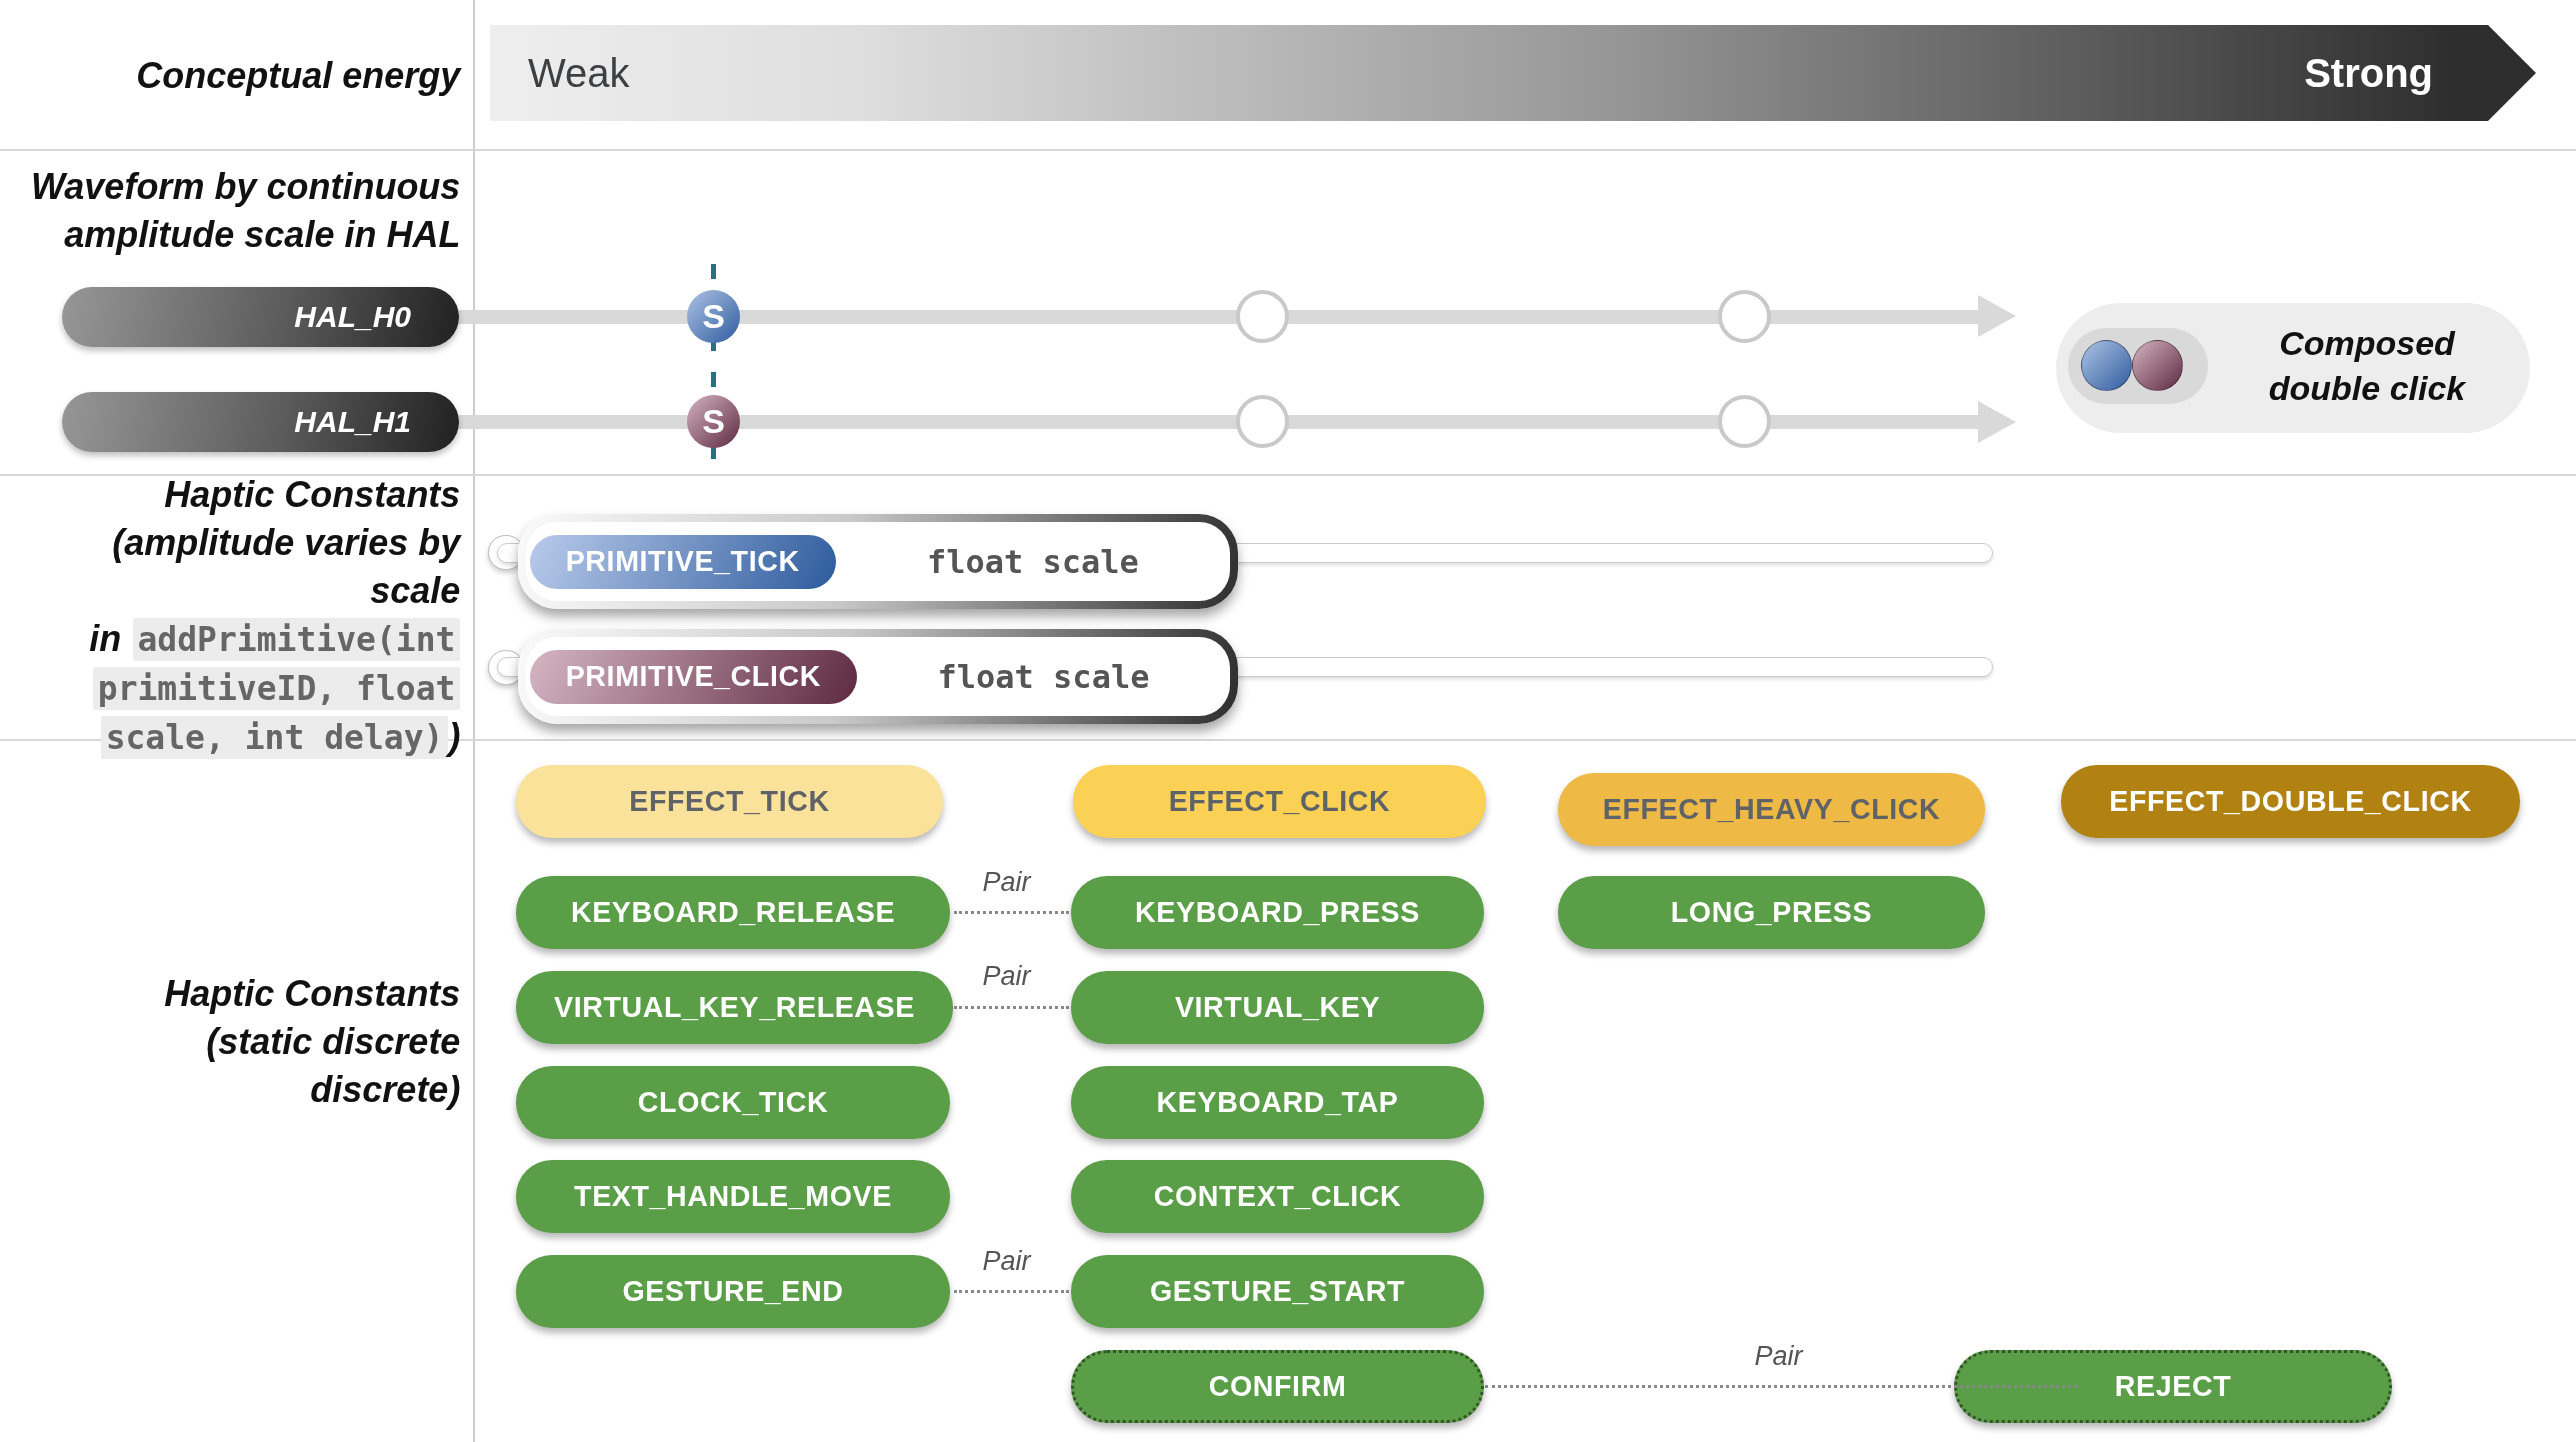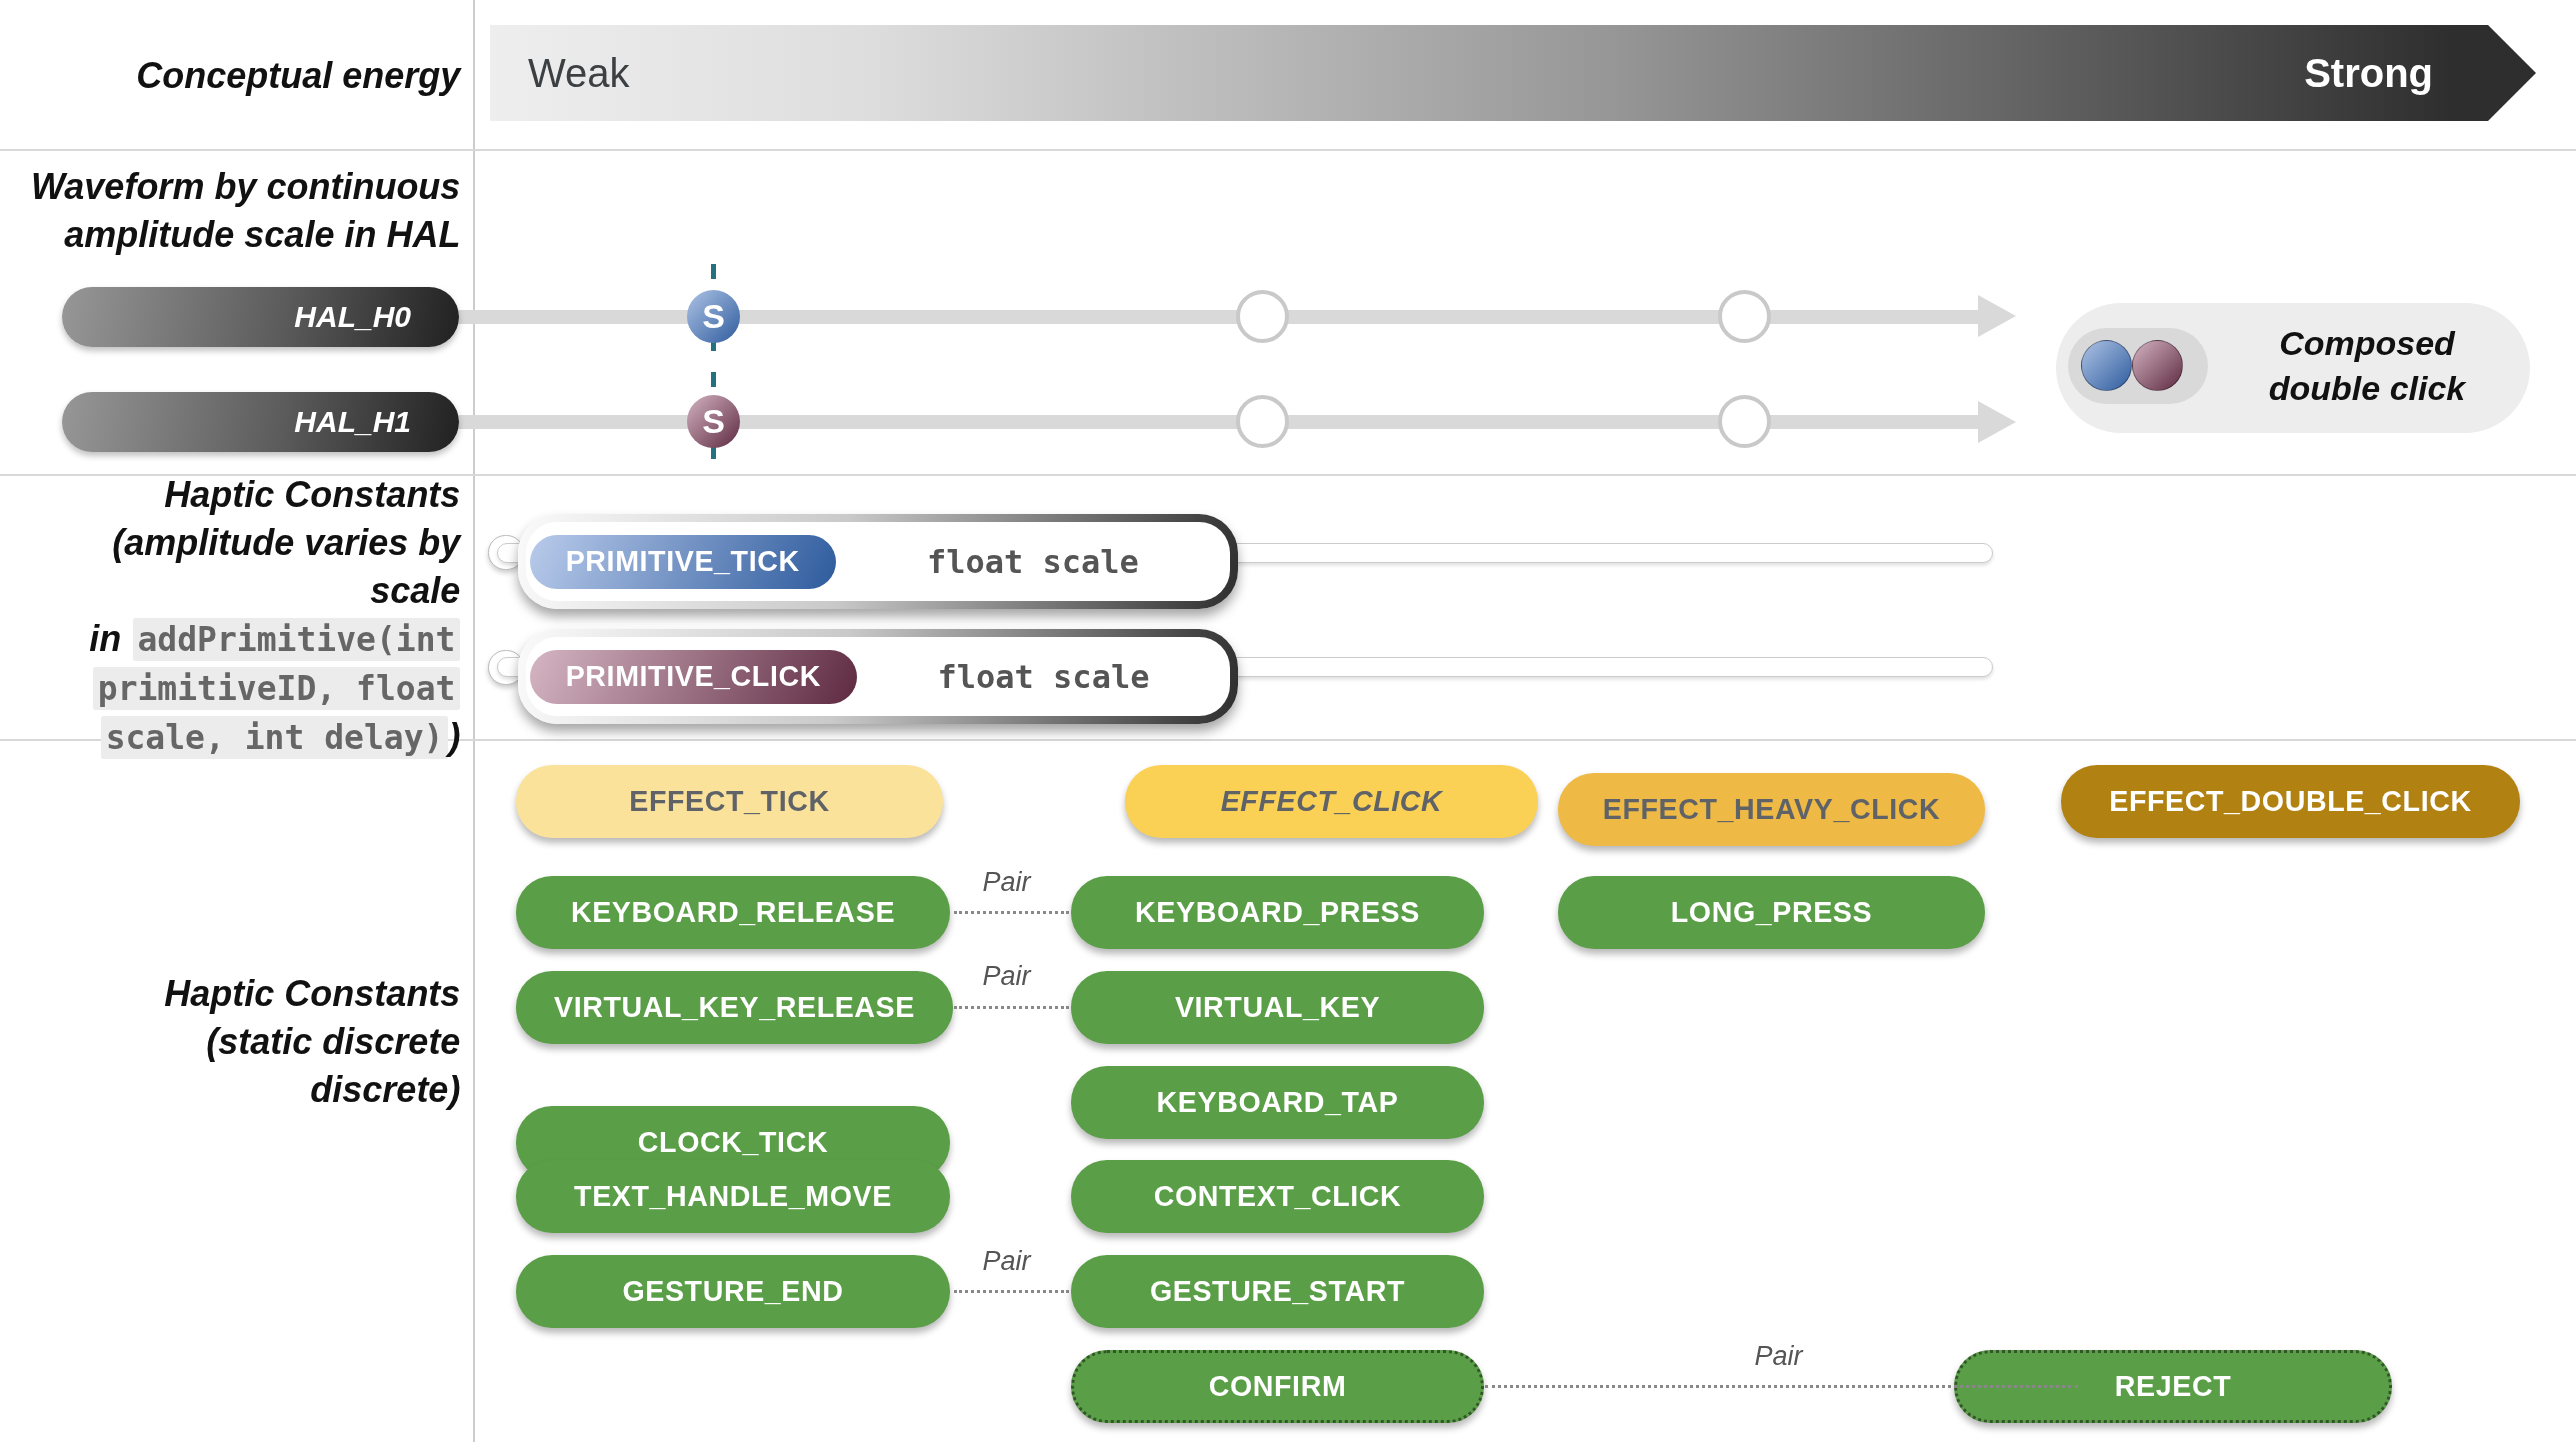--- a/index.html
+++ b/index.html
@@ -230,32 +230,32 @@
   <div class="prim-cap c1"></div>
   <div class="prim-track t1"></div>
   <div class="prim-outer p1">
     <div class="prim-inner">
       <div class="prim-chip maroon">PRIMITIVE_CLICK</div>
       <div class="prim-param">float scale</div>
     </div>
   </div>
 
   <div class="btn y1" style="left:516px;  top:765px; width:427px;">EFFECT_TICK</div>
-  <div class="btn y2" style="left:1125px; top:765px; width:413px;font-style:italic;">EFFECT_CLICK</div>
+  <div class="btn y2" style="left:1073px; top:765px; width:413px;">EFFECT_CLICK</div>
   <div class="btn y3" style="left:1558px; top:765px; width:427px;margin-top:8px;">EFFECT_HEAVY_CLICK</div>
   <div class="btn gold" style="left:2061px; top:765px; width:459px;">EFFECT_DOUBLE_CLICK</div>
 
   <div class="btn green" style="left:516px;  top:876px; width:434px;">KEYBOARD_RELEASE</div>
   <div class="btn green" style="left:1071px; top:876px; width:413px;">KEYBOARD_PRESS</div>
   <div class="btn green" style="left:1558px; top:876px; width:427px;">LONG_PRESS</div>
 
   <div class="btn green" style="left:516px;  top:971px; width:437px;">VIRTUAL_KEY_RELEASE</div>
   <div class="btn green" style="left:1071px; top:971px; width:413px;">VIRTUAL_KEY</div>
 
-  <div class="btn green" style="left:516px;  top:1066px; width:434px;margin-top:40px;">CLOCK_TICK</div>
+  <div class="btn green" style="left:516px;  top:1066px; width:434px;">CLOCK_TICK</div>
   <div class="btn green" style="left:1071px; top:1066px; width:413px;">KEYBOARD_TAP</div>
 
   <div class="btn green" style="left:516px;  top:1160px; width:434px;">TEXT_HANDLE_MOVE</div>
   <div class="btn green" style="left:1071px; top:1160px; width:413px;">CONTEXT_CLICK</div>
 
   <div class="btn green" style="left:516px;  top:1255px; width:434px;">GESTURE_END</div>
   <div class="btn green" style="left:1071px; top:1255px; width:413px;">GESTURE_START</div>
 
   <div class="btn green dotted" style="left:1071px; top:1350px; width:413px;">CONFIRM</div>
   <div class="btn green dotted" style="left:1954px; top:1350px; width:438px;">REJECT</div>

